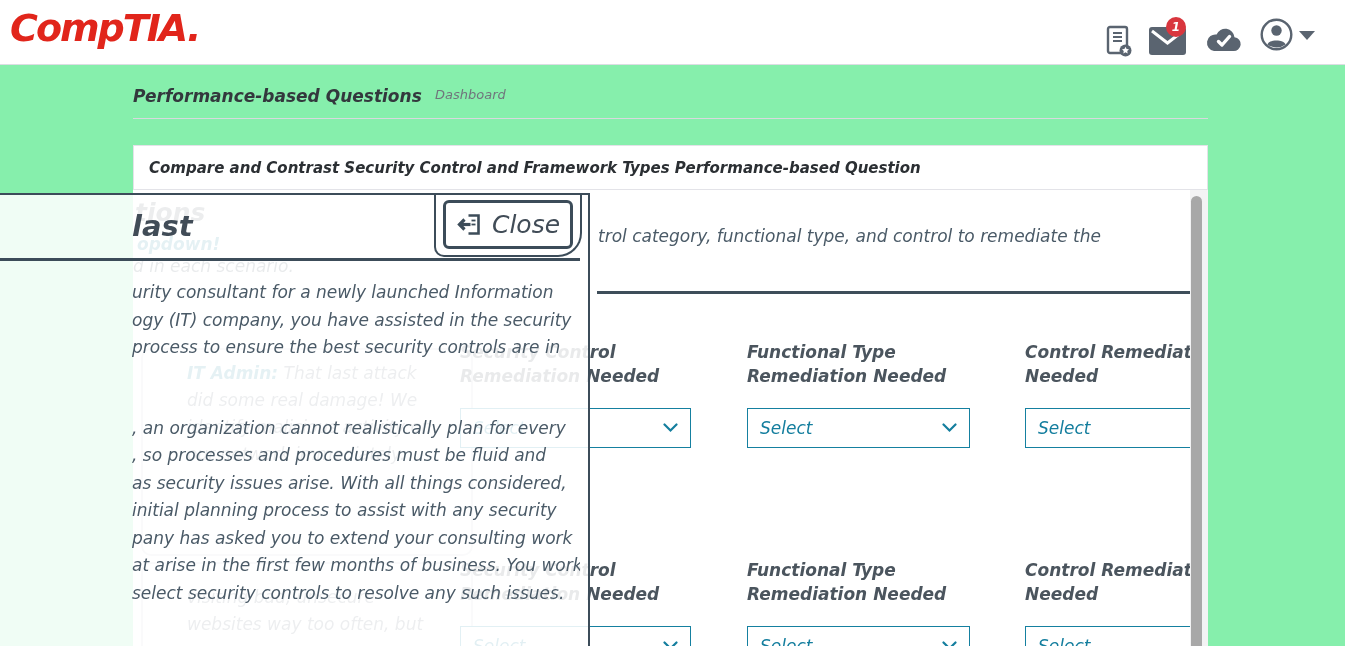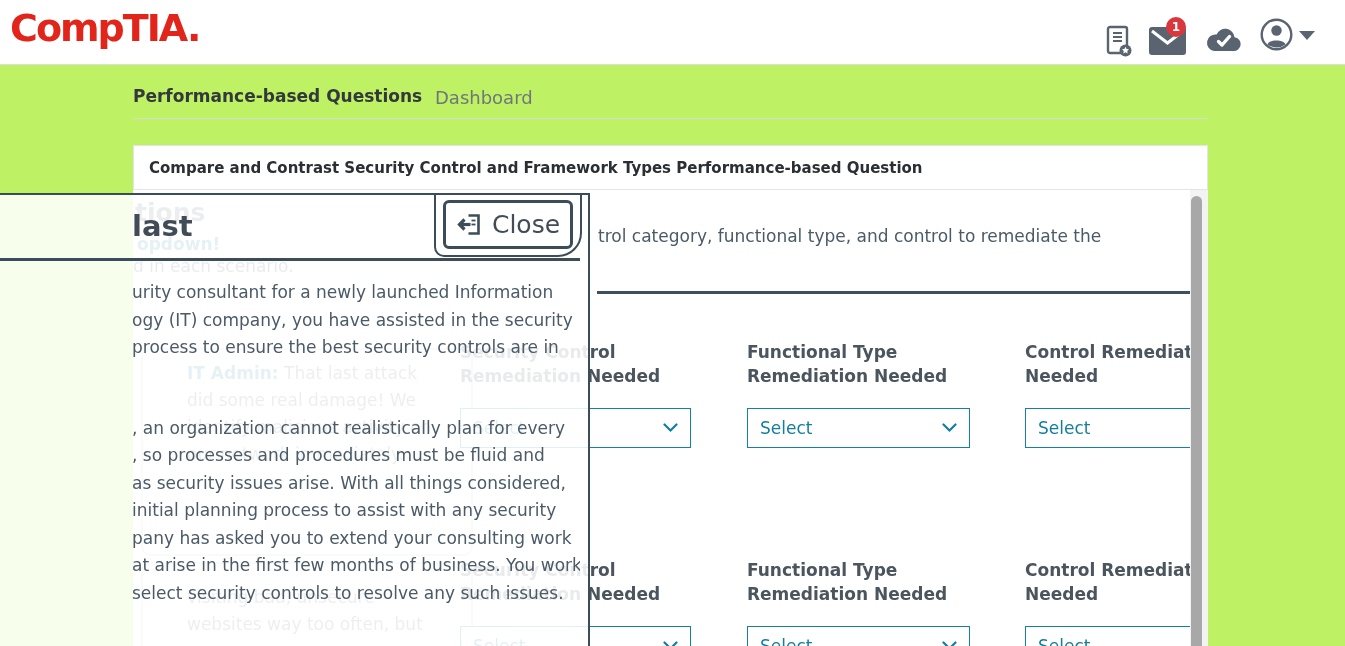--- a/index.html
+++ b/index.html
@@ -1,20 +1,21 @@
 <!DOCTYPE html>
 <html><head>
 <meta charset="utf-8">
 <style>
   * { margin:0; padding:0; box-sizing:border-box; }
   html,body { background:#e9e9ec; }
   .stage {
     position:relative; width:1345px; height:646px; overflow:hidden;
-    background:#bef264; font-family:"DejaVu Sans","Liberation Sans",sans-serif;
+    background:#86efac; font-family:"DejaVu Sans","Liberation Sans",sans-serif;
     color:#4a5a67;
+    font-style:italic;
   }
   
   .topbar {
     position:absolute; left:0; top:0; width:1345px; height:65px;
     background:#ffffff; border-bottom:1px solid #dcdde3;
   }
   .logo {
     position:absolute; left:10px; top:6px;
     font-size:38px; font-weight:bold; letter-spacing:-2px; color:#e1251b;
   }
@@ -24,21 +25,21 @@
     background:#d9363e; border-radius:50%; color:#fff; font-size:12px; font-weight:bold;
     display:flex; align-items:center; justify-content:center; z-index:3;
   }
   .caret-down {
     position:absolute; left:1299px; top:31px; width:0; height:0;
     border-left:8px solid transparent; border-right:8px solid transparent;
     border-top:9px solid #5a6470; cursor:pointer;
   }
   
   .crumb-title { position:absolute; left:133px; top:86px; font-size:17px; font-weight:bold; color:#33383d; }
-  .crumb-link  { position:absolute; left:435px; top:87px; font-size:18px; color:#70757c; cursor:pointer; }
+  .crumb-link  { position:absolute; left:435px; top:87px; font-size:13px; color:#70757c; cursor:pointer; }
   .crumb-rule  { position:absolute; left:133px; top:118px; width:1075px; height:1px; background:#d8d9de; }
   
   .panel-header {
     position:absolute; left:133px; top:145px; width:1075px; height:45px;
     background:#fff; border:1px solid #e3e3e8; display:flex; align-items:center;
   }
   .panel-title { padding-left:15px; font-size:15px; font-weight:bold; color:#2b2f33; }
   .content { position:absolute; left:133px; top:190px; width:1075px; height:456px; background:#fff; }
   .clipwrap { position:absolute; left:0; top:0; width:1057px; height:456px; overflow:hidden; }
   

